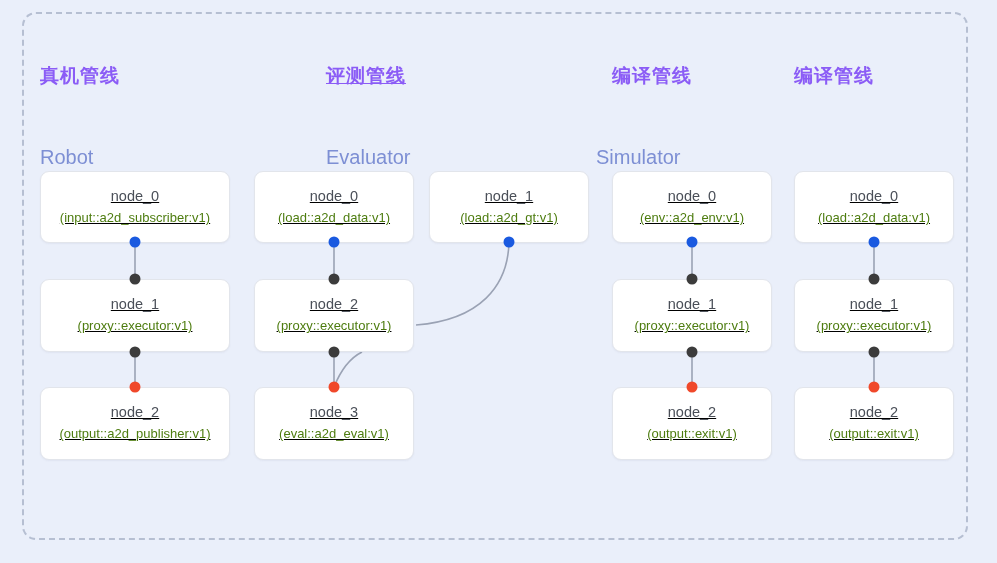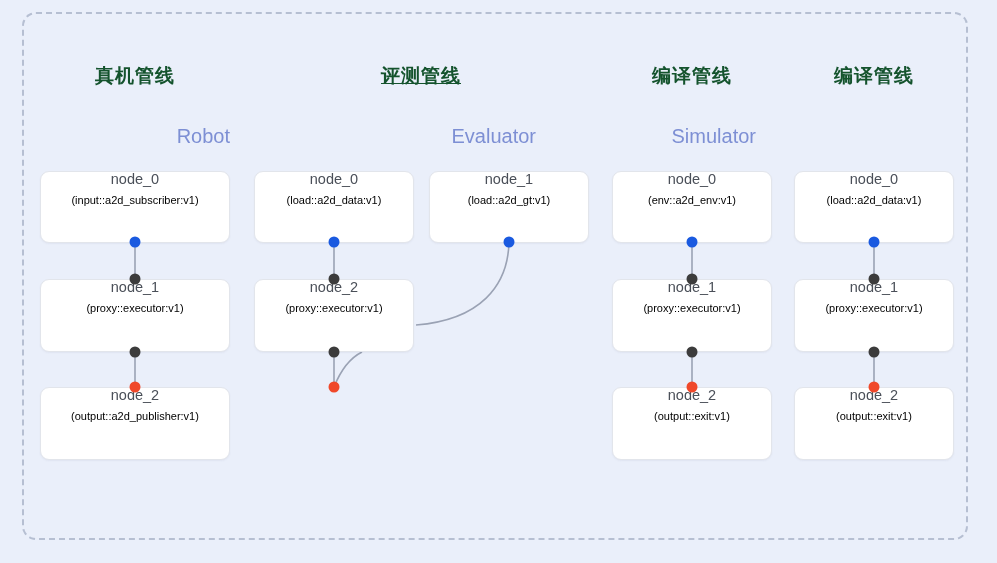--- a/index.html
+++ b/index.html
@@ -38,56 +38,57 @@
   #edges {
     position: absolute;
     left: 0; top: 0;
     width: 997px;
     height: 563px;
     pointer-events: none;
   }
 
   .col-title-cn {
     position: absolute;
-    text-align: center;
     font-size: 19px;
     font-weight: bold;
-    color: #14532d;
+    color: #8b5cf6;
     letter-spacing: 1px;
     white-space: nowrap;
   }
   .col-title-en {
     position: absolute;
-    text-align: right;
+    text-align: left;
     font-size: 20px;
     color: #7d8fd4;
     white-space: nowrap;
+    margin-top: 21px;
   }
 
   .node {
     position: absolute;
     background: #ffffff;
     border: 1px solid #e2e5eb;
     border-radius: 9px;
     box-shadow: 0 1px 2px rgba(60,70,100,0.06);
     box-sizing: border-box;
     display: flex;
     flex-direction: column;
     align-items: center;
-    justify-content: flex-start;
+    justify-content: center;
     gap: 6px;
+    text-decoration: underline;
   }
   .node .node-id {
     font-size: 14.5px;
     color: #4a4f58;
     line-height: 1.1;
   }
   .node .node-type {
-    font-size: 11px;
-    color: #000000;
+    font-size: 13px;
+    color: #4d7c0f;
     line-height: 1.1;
     white-space: nowrap;
   }
 
   .port {
     position: absolute;
     width: 11px;
     height: 11px;
     border-radius: 50%;
     transform: translate(-50%, -50%);
@@ -139,41 +140,45 @@
   <div class="port black" style="left:135px; top:279px;"></div>
   <div class="port black" style="left:135px; top:352px;"></div>
 
   <div class="node" style="left:40px; top:387px; width:190px; height:73px;">
     <span class="node-id">node_2</span>
     <span class="node-type">(output::a2d_publisher:v1)</span>
   </div>
   <div class="port red" style="left:135px; top:387px;"></div>
 
   <div class="col-title-cn" style="left:326px; top:63px; width:190px;text-decoration:underline;">评测管线</div>
-  <div class="col-title-en" style="left:346px; top:125px; width:190px;">Evaluator</div>
+  <div class="col-title-en" style="left:326px; top:125px; width:190px;">Evaluator</div>
 
   <div class="node" style="left:254px; top:171px; width:160px; height:72px;">
     <span class="node-id">node_0</span>
     <span class="node-type">(load::a2d_data:v1)</span>
   </div>
   <div class="port blue" style="left:334px; top:242px;"></div>
 
   <div class="node" style="left:429px; top:171px; width:160px; height:72px;">
     <span class="node-id">node_1</span>
     <span class="node-type">(load::a2d_gt:v1)</span>
   </div>
   <div class="port blue" style="left:509px; top:242px;"></div>
 
   <div class="node" style="left:254px; top:279px; width:160px; height:73px;">
     <span class="node-id">node_2</span>
     <span class="node-type">(proxy::executor:v1)</span>
   </div>
   <div class="port black" style="left:334px; top:279px;"></div>
   <div class="port black" style="left:334px; top:352px;"></div>
 
+  <div class="node" style="left:254px; top:387px; width:160px; height:73px;">
+    <span class="node-id">node_3</span>
+    <span class="node-type">(eval::a2d_eval:v1)</span>
+  </div>
   <div class="port red" style="left:334px; top:387px;"></div>
 
   <div class="col-title-cn" style="left:612px; top:63px; width:160px;">编译管线</div>
   <div class="col-title-en" style="left:596px; top:125px; width:160px;">Simulator</div>
 
   <div class="node" style="left:612px; top:171px; width:160px; height:72px;">
     <span class="node-id">node_0</span>
     <span class="node-type">(env::a2d_env:v1)</span>
   </div>
   <div class="port blue" style="left:692px; top:242px;"></div>

